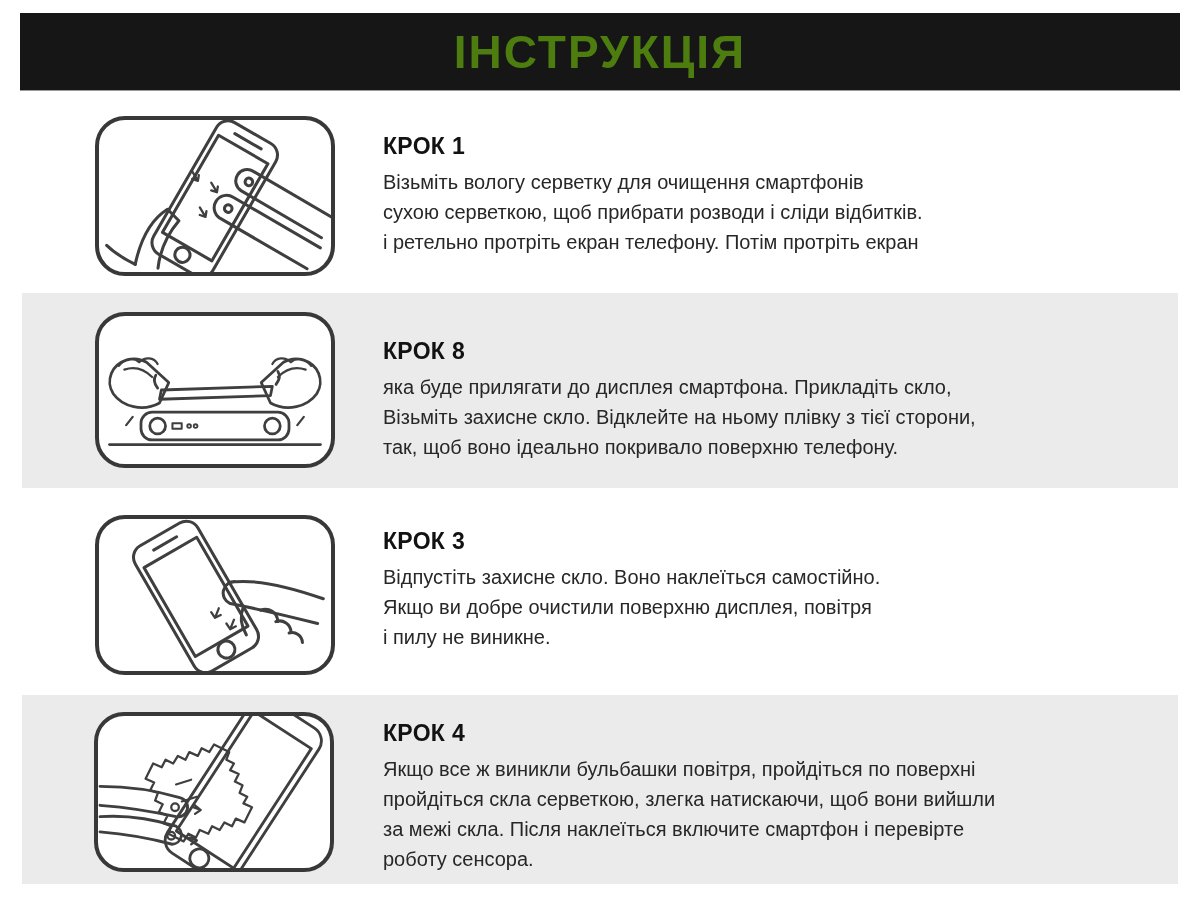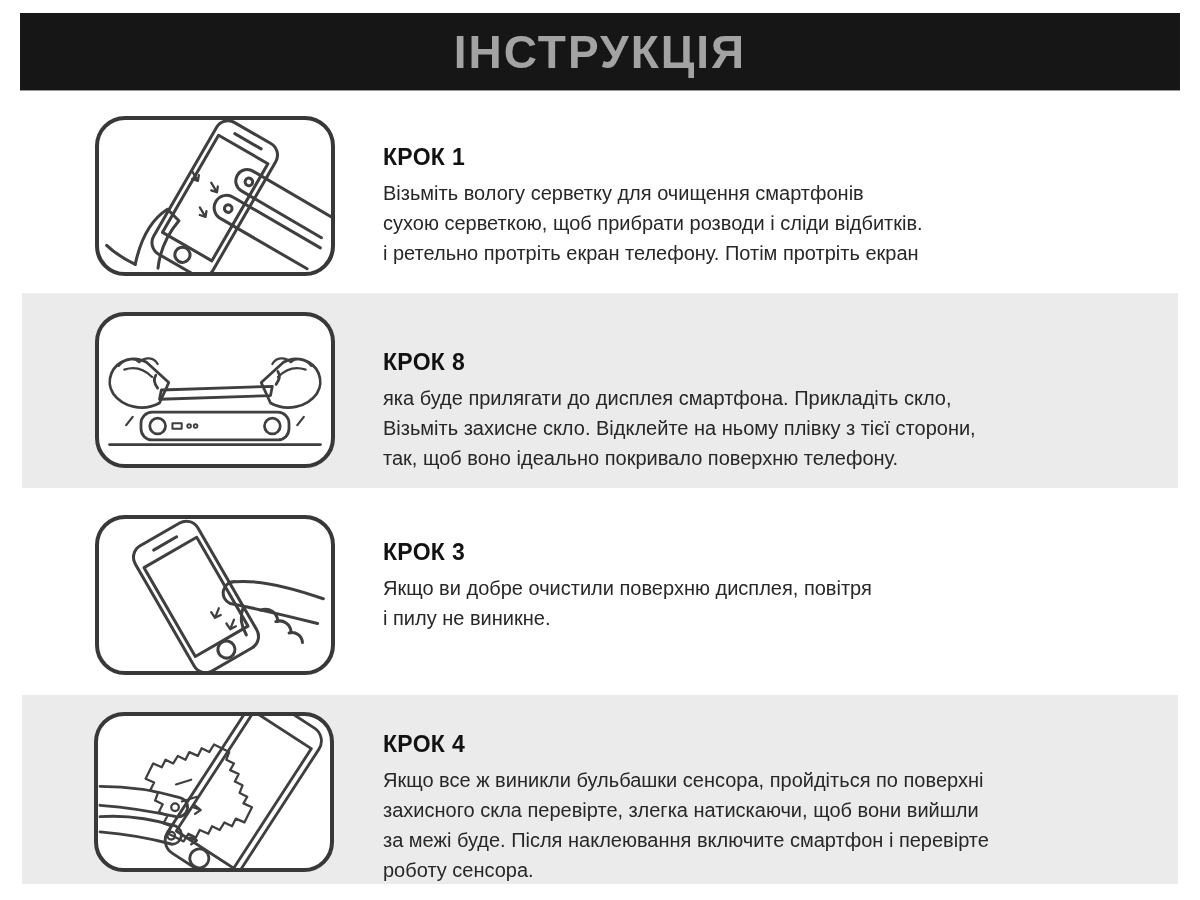--- a/index.html
+++ b/index.html
@@ -6,38 +6,38 @@
   body{
     width:1200px;height:900px;position:relative;background:#ffffff;
     font-family:"Liberation Sans",sans-serif;overflow:hidden;
   }
   .header{
     position:absolute;left:20px;top:13px;width:1160px;height:77px;
     background:#161616;display:flex;align-items:center;justify-content:center;
     box-shadow:0 1px 0 #9a9a9a;
   }
   .header .title{
-    color:#a3a3a3;font-size:46px;font-weight:bold;letter-spacing:2px;
+    color:#4d7c0f;font-size:46px;font-weight:bold;letter-spacing:2px;
   }
   .band{position:absolute;left:22px;width:1156px;background:#ebebeb}
   #band2{top:293px;height:195px}
   #band4{top:695px;height:189px}
   .figure{
     position:absolute;left:95px;width:240px;height:160px;background:#ffffff;
     border:4px solid #383838;border-radius:30px;box-sizing:border-box;overflow:hidden;
   }
   #fig1{top:116px}
   #fig2{top:312px;height:156px}
   #fig3{top:515px}
   #fig4{top:712px;left:94px}
   .figure svg{width:100%;height:100%;display:block}
   .step{position:absolute;left:383px;color:#272727}
   #st1{top:132px}#st2{top:337px}#st3{top:527px}#st4{top:719px}
   .step .step-title{
-    margin:12px 0 7px 0;font-size:23px;font-weight:bold;color:#121212;letter-spacing:.3px;
+    margin:1px 0 7px 0;font-size:23px;font-weight:bold;color:#121212;letter-spacing:.3px;
   }
   .step .line{font-size:20px;line-height:30px;white-space:nowrap}
 </style>
 </head>
 <body>
 
 <div class="header">
   <span class="title">ІНСТРУКЦІЯ</span>
 </div>
 
@@ -147,23 +147,24 @@
 
 <div class="step" id="st2">
   <div class="step-title">КРОК 8</div>
   <div class="line">яка буде прилягати до дисплея смартфона. Прикладіть скло,</div>
   <div class="line">Візьміть захисне скло. Відклейте на ньому плівку з тієї сторони,</div>
   <div class="line">так, щоб воно ідеально покривало поверхню телефону.</div>
 </div>
 
 <div class="step" id="st3">
   <div class="step-title">КРОК 3</div>
+  <div class="line">Відпустіть захисне скло. Воно наклеїться самостійно.</div>
   <div class="line">Якщо ви добре очистили поверхню дисплея, повітря</div>
   <div class="line">і пилу не виникне.</div>
 </div>
 
 <div class="step" id="st4">
   <div class="step-title">КРОК 4</div>
-  <div class="line">Якщо все ж виникли бульбашки сенсора, пройдіться по поверхні</div>
-  <div class="line">захисного скла перевірте, злегка натискаючи, щоб вони вийшли</div>
-  <div class="line">за межі буде. Після наклеювання включите смартфон і перевірте</div>
+  <div class="line">Якщо все ж виникли бульбашки повітря, пройдіться по поверхні</div>
+  <div class="line">пройдіться скла серветкою, злегка натискаючи, щоб вони вийшли</div>
+  <div class="line">за межі скла. Після наклеїться включите смартфон і перевірте</div>
   <div class="line">роботу сенсора.</div>
 </div>
 
 </body></html>

